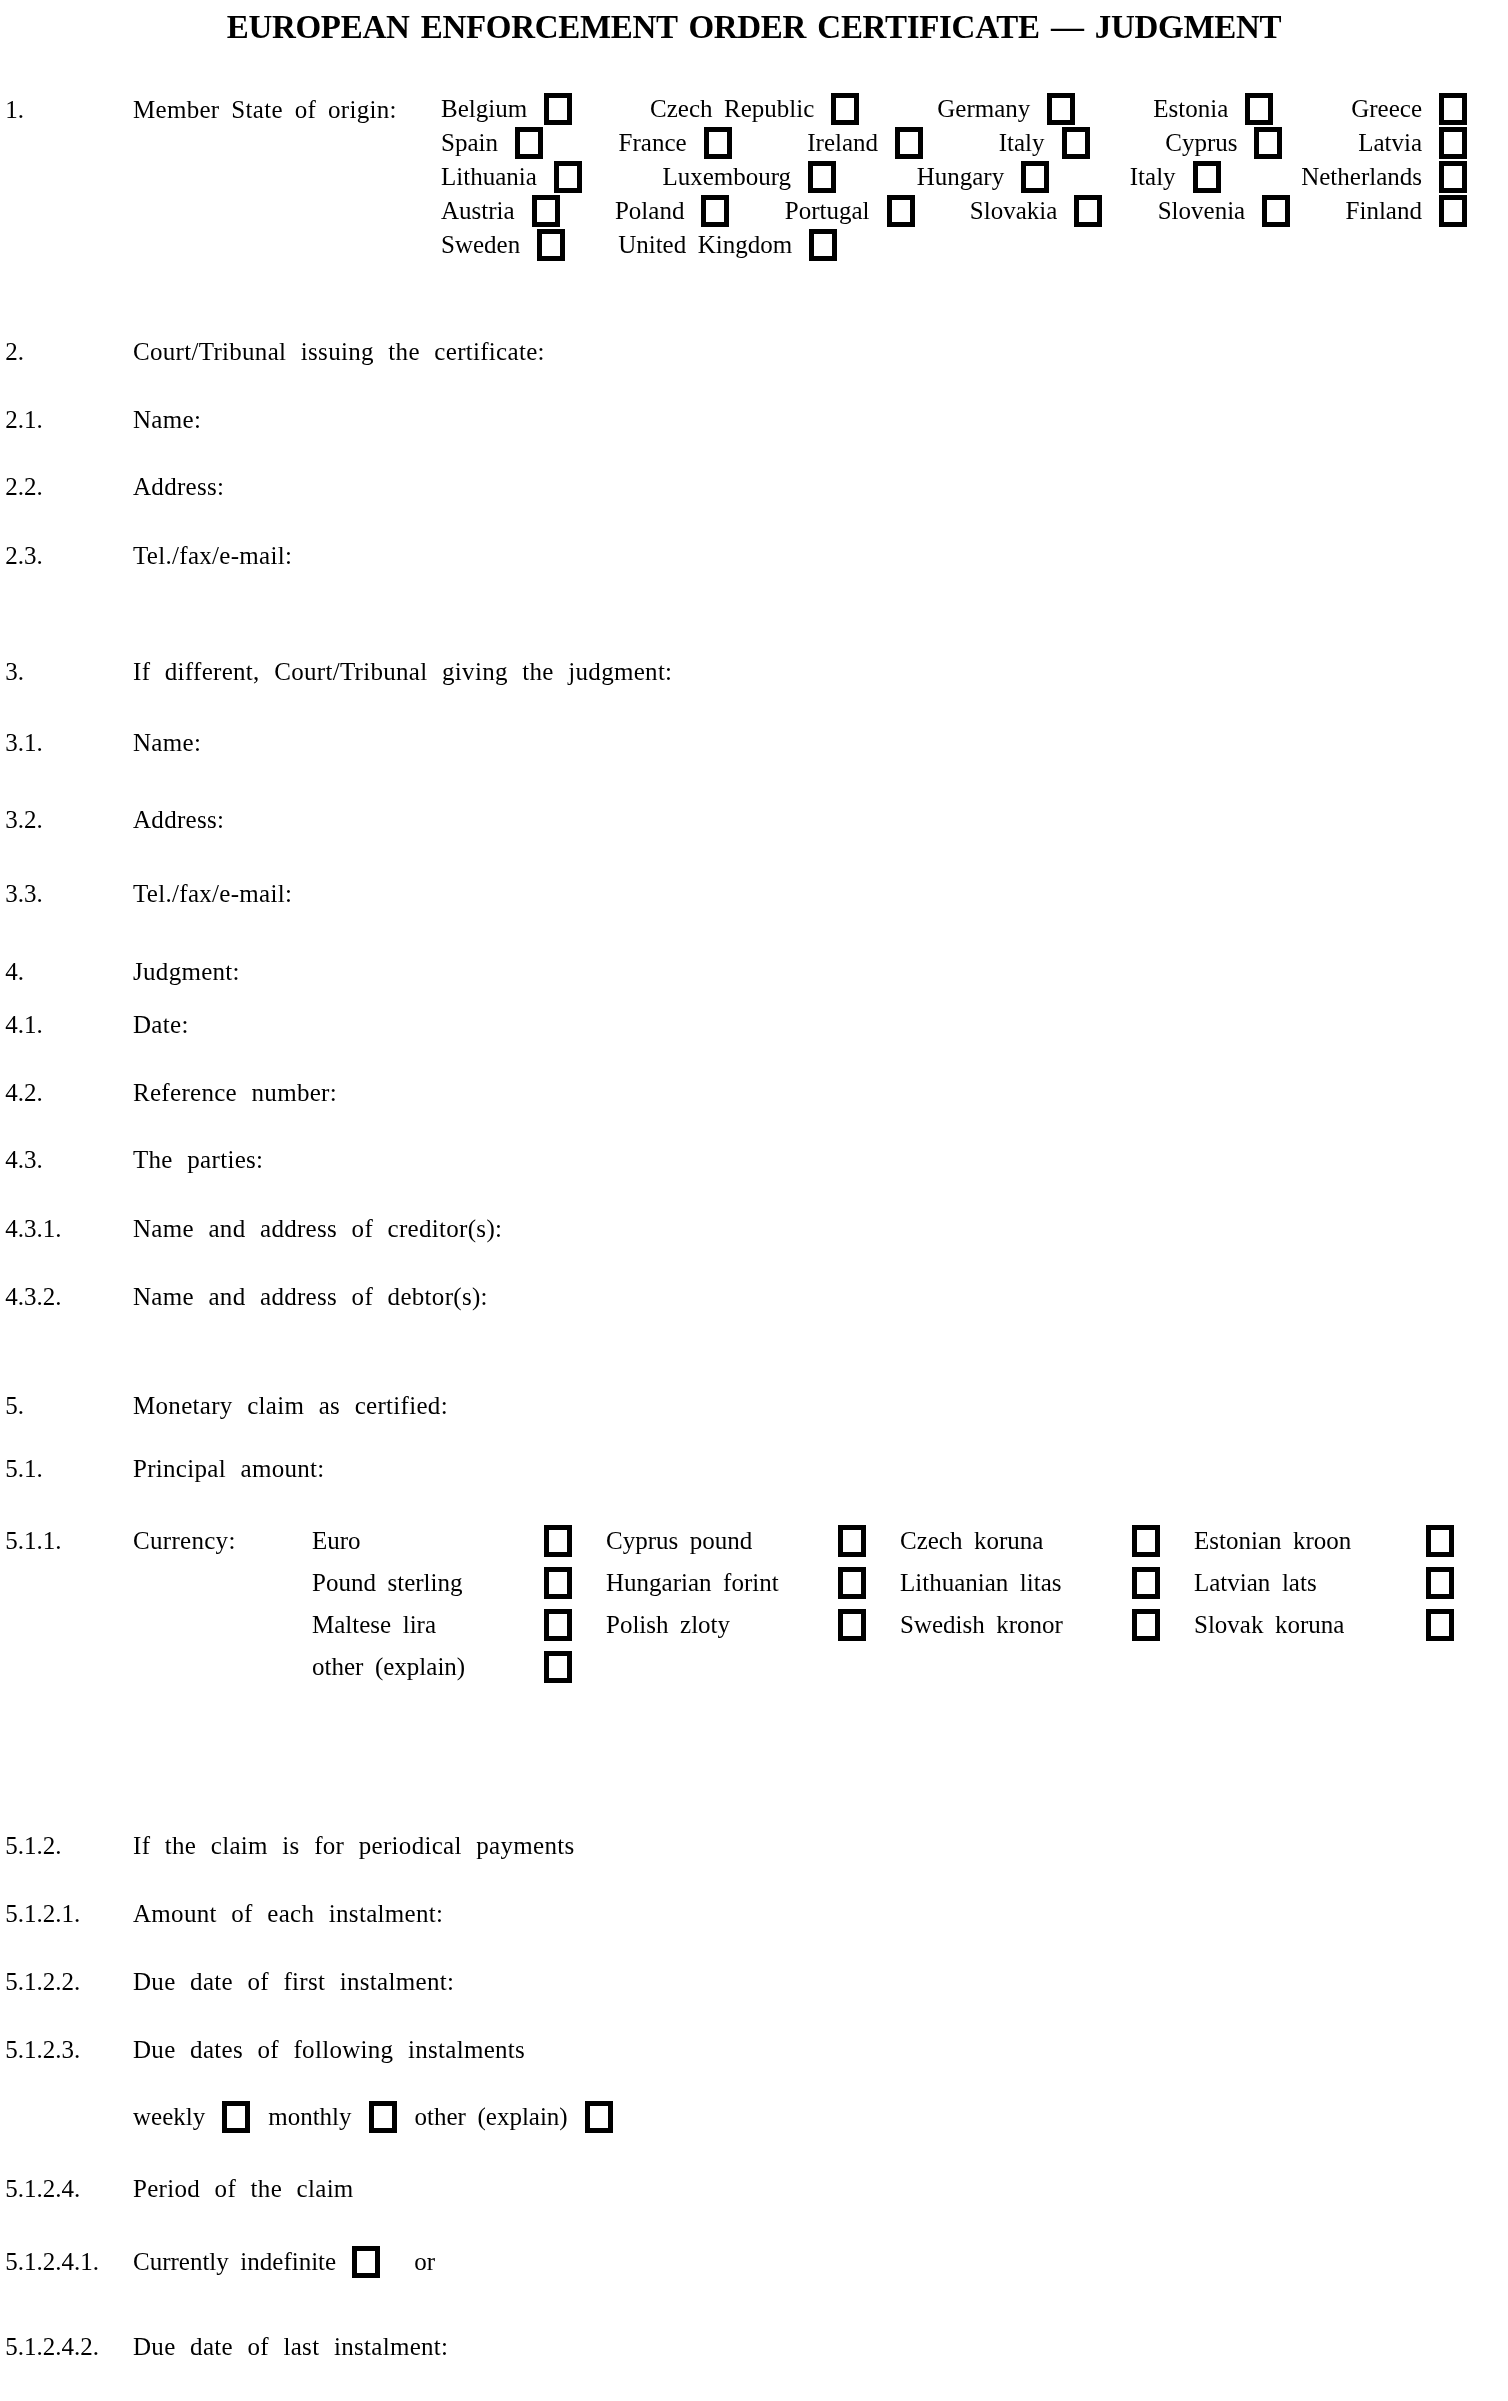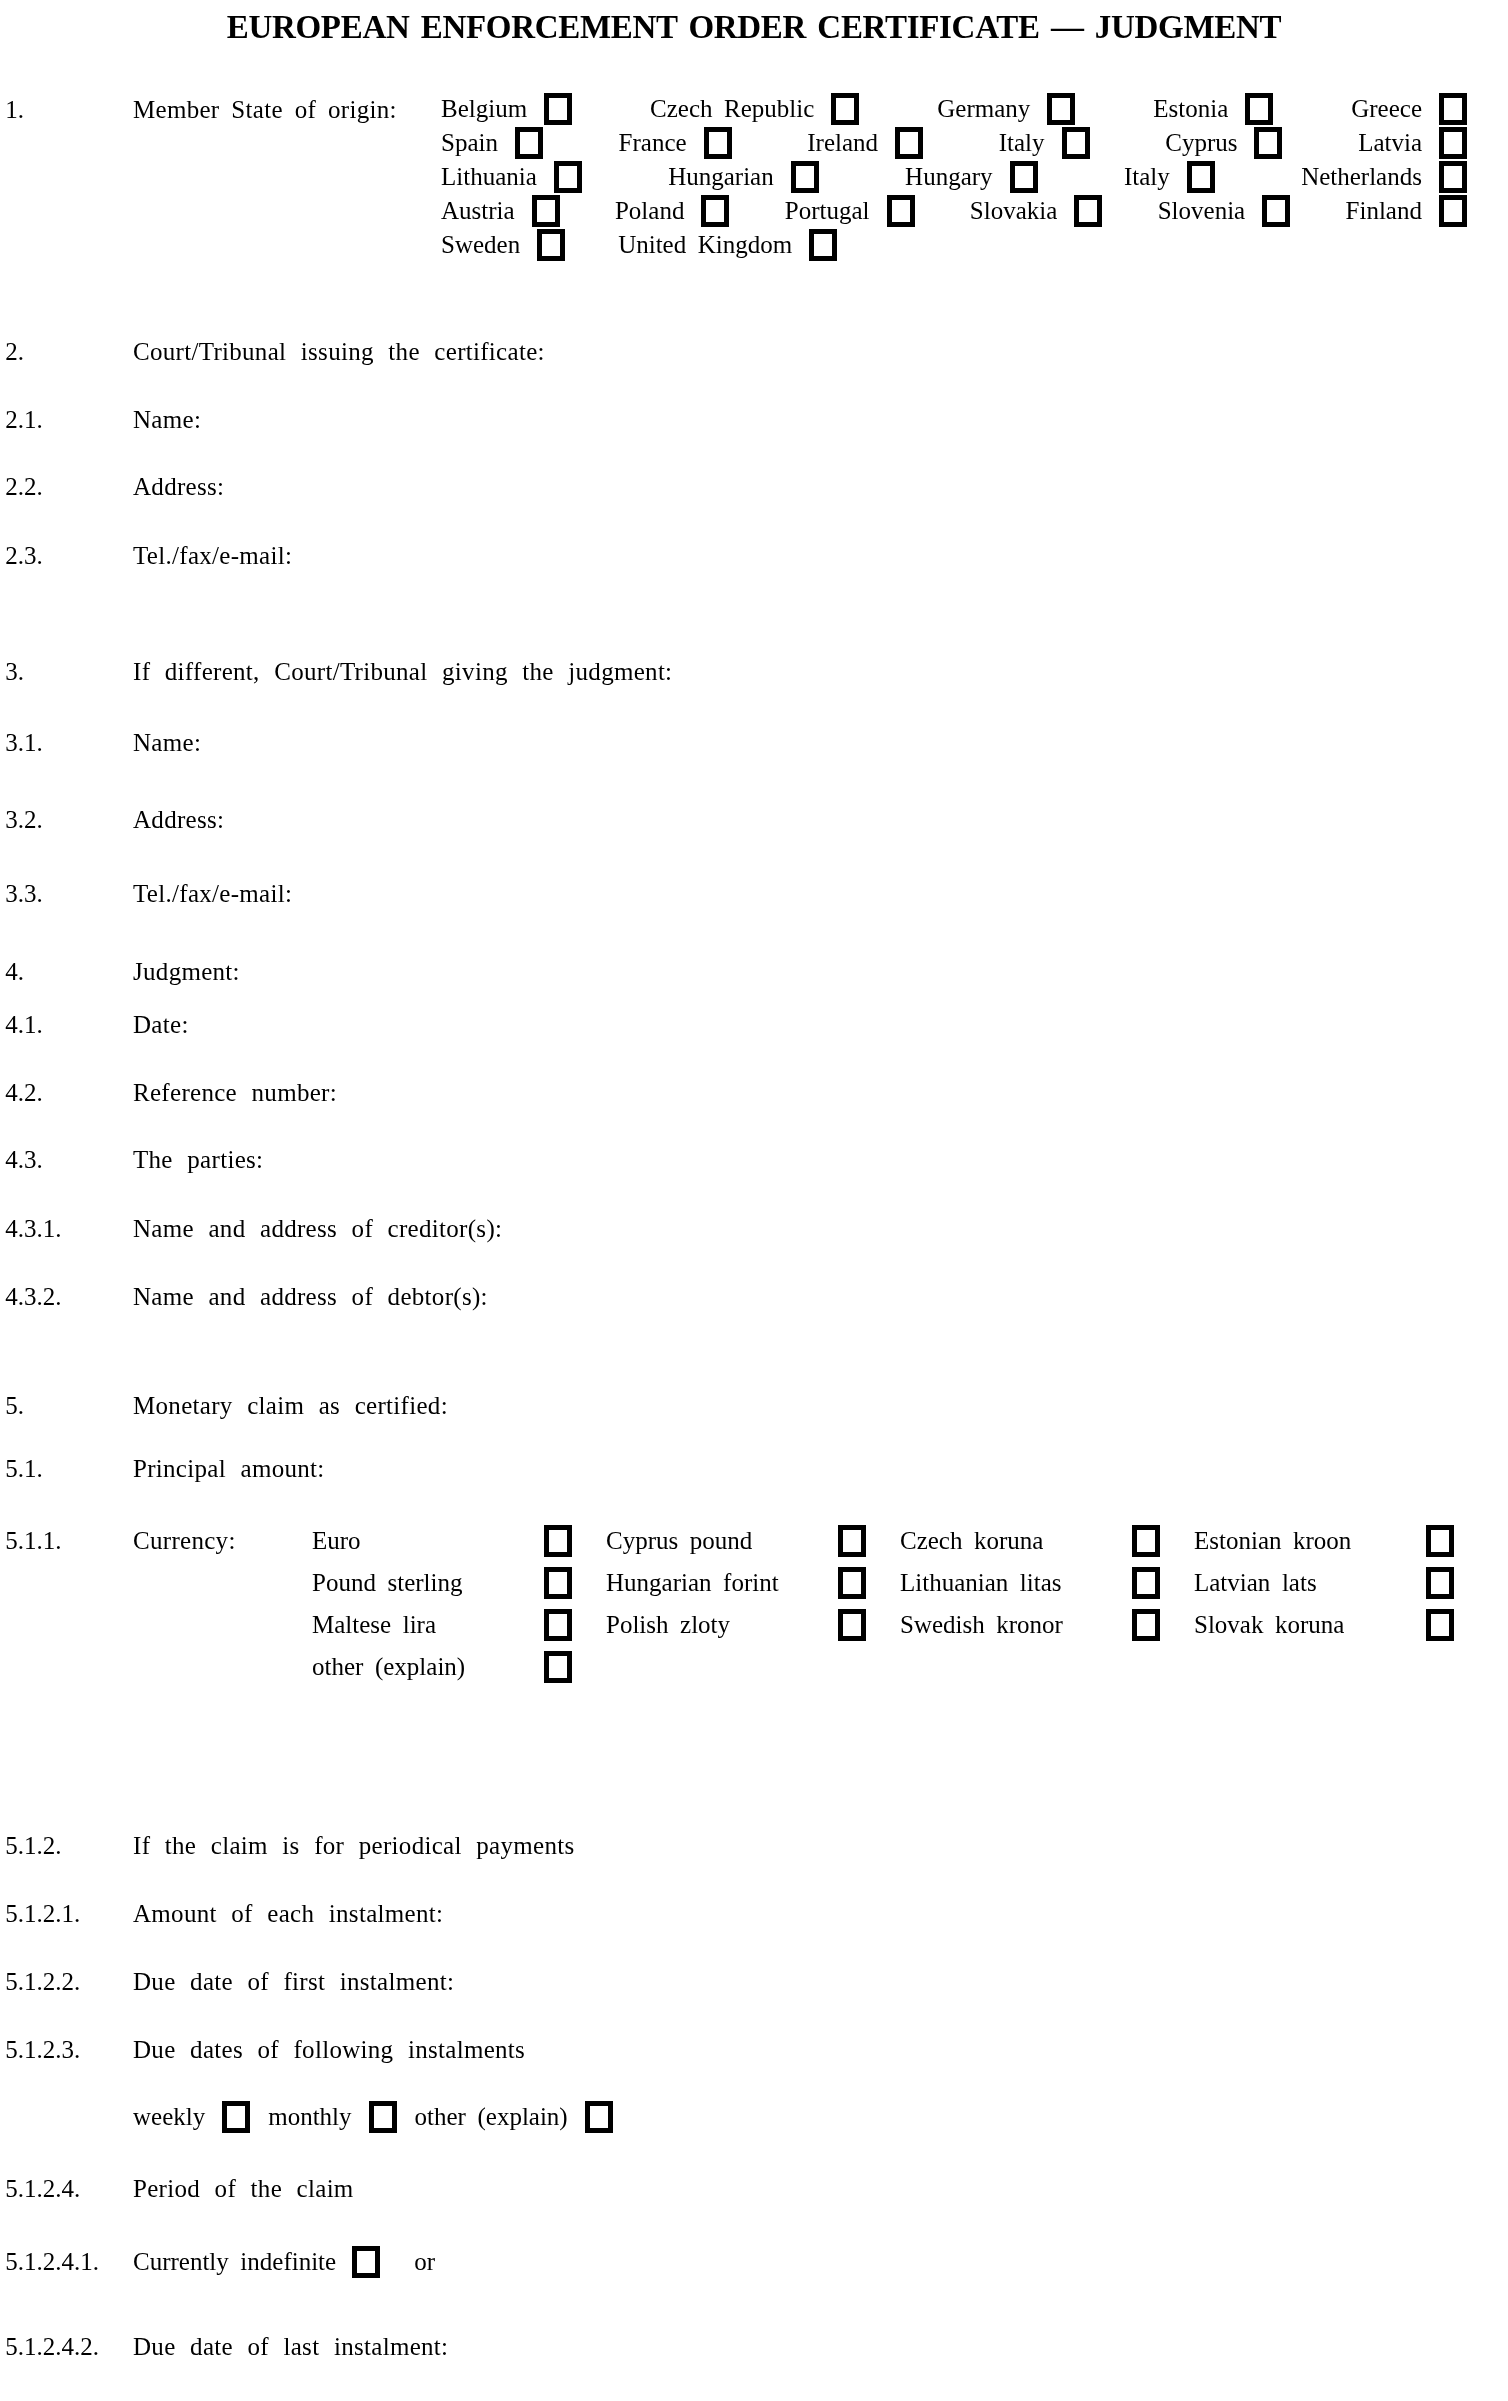--- a/index.html
+++ b/index.html
@@ -98,21 +98,21 @@
           <span>Latvia</span>
           <span class="cb"></span>
         </span>
     </div>
     <div class="crow">
       <span class="opt">
           <span>Lithuania</span>
           <span class="cb"></span>
         </span>
       <span class="opt">
-          <span>Hungarian</span>
+          <span>Luxembourg</span>
           <span class="cb"></span>
         </span>
       <span class="opt">
           <span>Hungary</span>
           <span class="cb"></span>
         </span>
       <span class="opt">
           <span>Italy</span>
           <span class="cb"></span>
         </span>

